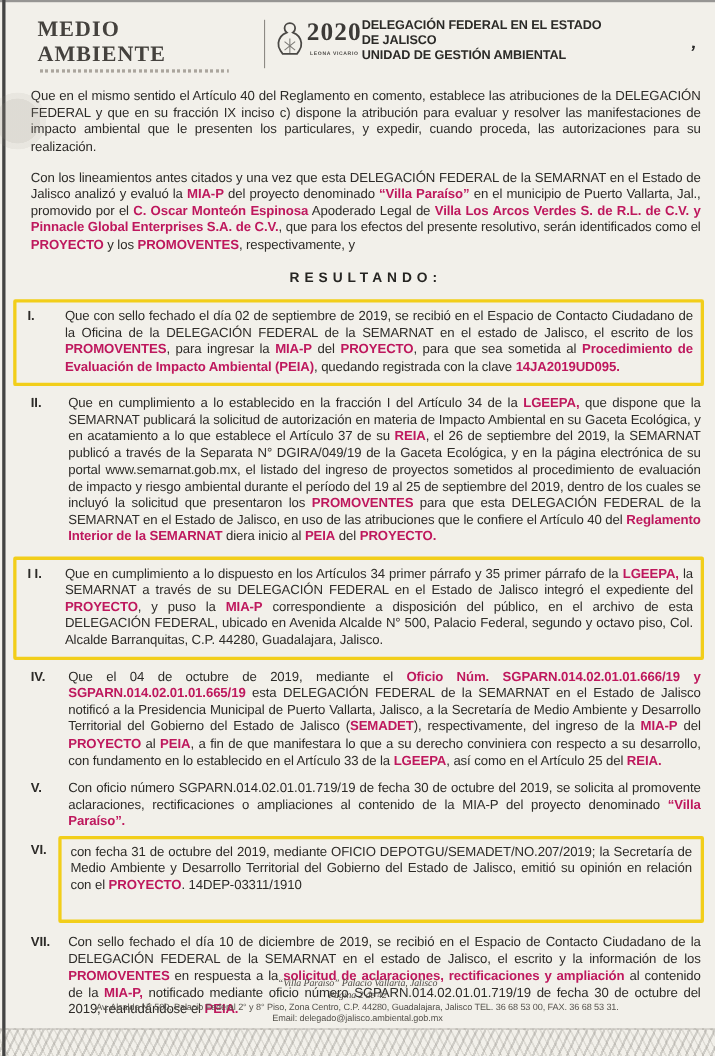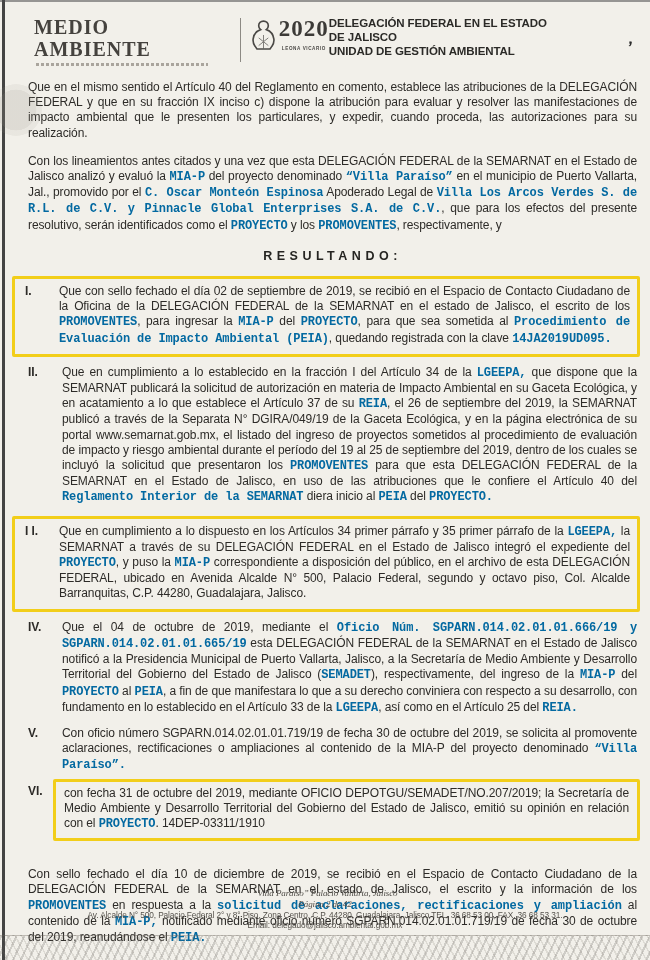--- a/index.html
+++ b/index.html
@@ -40,22 +40,22 @@
   .content { padding:14px 13px 0 28px; }
   .para { text-align:justify; margin-bottom:13px; }
   .resultando { font-size:12.5px; font-weight:bold; text-align:center; letter-spacing:4.5px;
     margin:15px 0 12px; color:#262522; }
   .item { display:flex; margin-bottom:10px; }
   .num { flex:none; width:34px; font-weight:bold; }
   .body { flex:1; text-align:justify; }
   .item.boxed { border:3px solid var(--yl,#f2ce1a); border-radius:2px;
     margin-left:-16px; margin-right:-3px; padding:5px 7px 7px 10px; margin-bottom:8px; }
   .body.hlbox { border:3px solid var(--yl,#f2ce1a); border-radius:2px;
-    margin:-5px -3px 16px -9px; padding:4px 8px 6px 8px; }
-  b { color:#0369a1;font-family:Liberation Mono, monospace; }
+    margin:-5px -3px 0 -9px; padding:4px 8px 24px 8px; }
+  b { color:#be185d; }
   
   .footer { position:absolute; left:0; right:0; bottom:30px; text-align:center;
     font-family:"Liberation Serif", serif; font-style:italic; color:#4f4c47; }
   .fl0 { font-size:9px; line-height:11px; }
   .fl1 { font-size:9px; line-height:11px; }
   .fl2 { font-size:8.3px; line-height:10px; font-family:"Liberation Sans", sans-serif; font-style:normal; color:#55524c;text-align:center; }
   .fl3 { font-size:8.3px; line-height:10px; font-family:"Liberation Sans", sans-serif; font-style:normal; color:#55524c; }
 </style>
 </head>
 <body>
@@ -114,20 +114,21 @@
         </div>
         <div class="item">
           <span class="num">V.</span>
           <div class="body"><span>Con oficio número SGPARN.014.02.01.01.719/19 de fecha 30 de octubre del 2019, se solicita al promovente aclaraciones, rectificaciones o ampliaciones al contenido de la MIA-P del proyecto denominado </span><b>“Villa Paraíso”.</b></div>
         </div>
         <div class="item">
           <span class="num">VI.</span>
           <div class="body hlbox"><span>con fecha 31 de octubre del 2019, mediante OFICIO DEPOTGU/SEMADET/NO.207/2019; la Secretaría de Medio Ambiente y Desarrollo Territorial del Gobierno del Estado de Jalisco, emitió su opinión en relación con el </span><b>PROYECTO</b><span>. 14DEP-03311/1910</span></div>
         </div>
         <div class="item">
+          <span class="num">VII.</span>
           <div class="body"><span>Con sello fechado el día 10 de diciembre de 2019, se recibió en el Espacio de Contacto Ciudadano de la DELEGACIÓN FEDERAL de la SEMARNAT en el estado de Jalisco, el escrito y la información de los </span><b>PROMOVENTES</b><span> en respuesta a la </span><b>solicitud de aclaraciones, rectificaciones y ampliación</b><span> al contenido de la </span><b>MIA-P,</b><span> notificado mediante oficio número SGPARN.014.02.01.01.719/19 de fecha 30 de octubre del 2019, reanudándose el </span><b>PEIA.</b></div>
         </div>
       </div>
   </main>
 
   <footer class="footer" id="footer">
       <div class="fl0">“Villa Paraíso” Palacio Vallarta, Jalisco</div>
       <div class="fl1">Página 2 de 42</div>
       <div class="fl2">Av. Alcalde N° 500, Palacio Federal 2° y 8° Piso, Zona Centro, C.P. 44280, Guadalajara, Jalisco  TEL. 36 68 53 00, FAX. 36 68 53 31.</div>
       <div class="fl3">Email: delegado@jalisco.ambiental.gob.mx</div>

